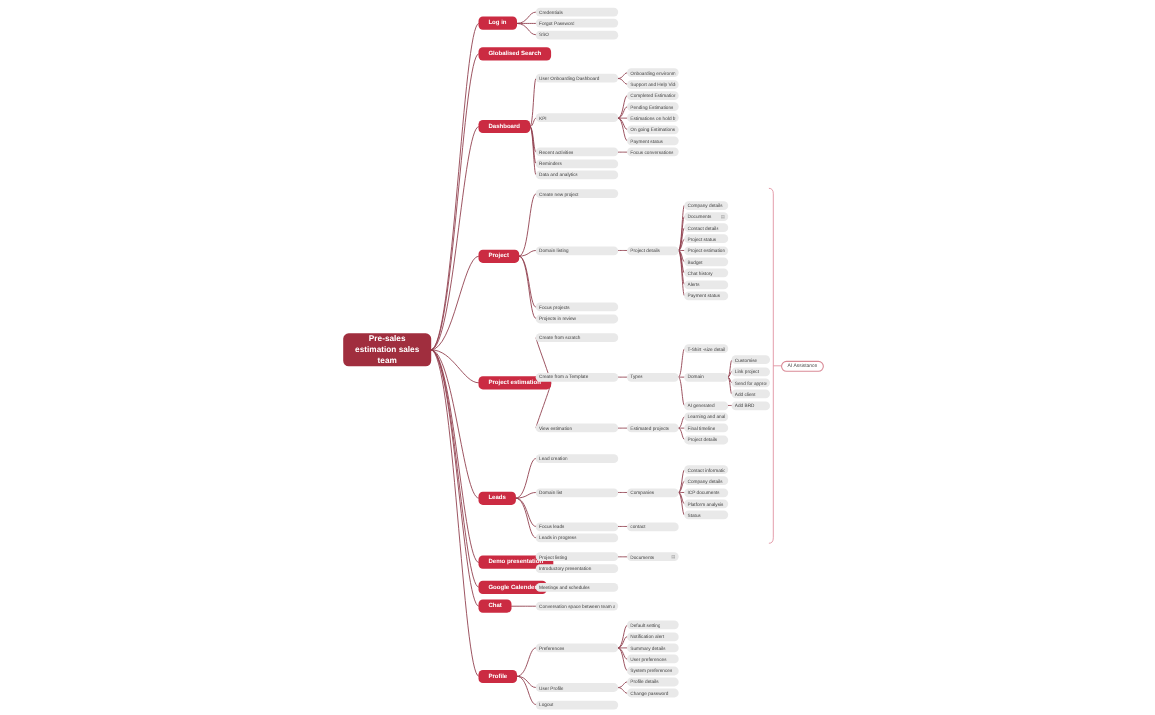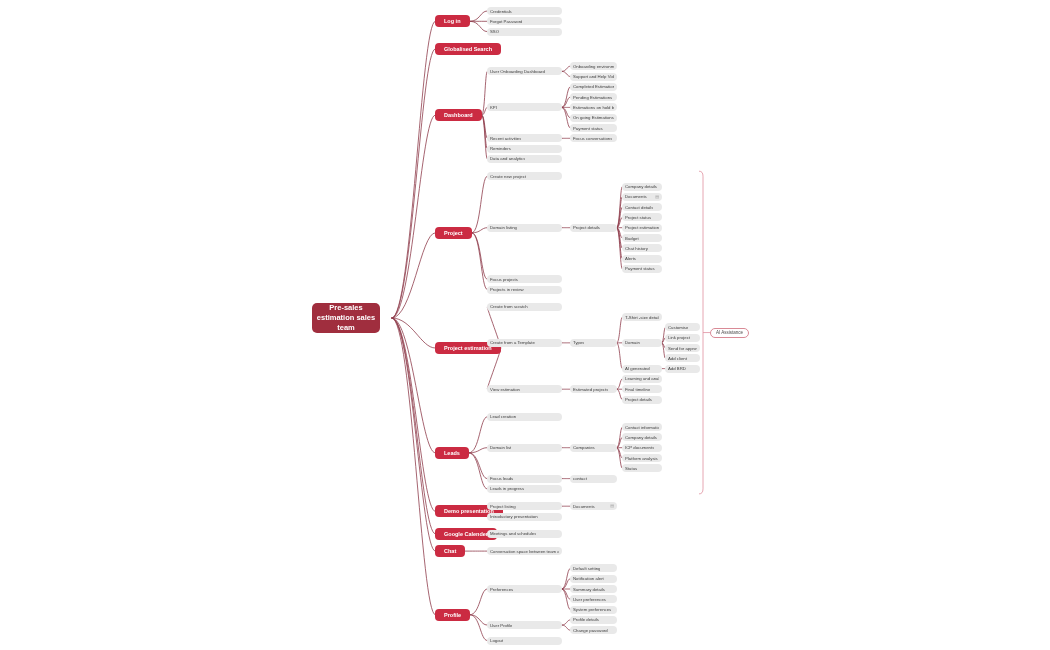--- a/index.html
+++ b/index.html
@@ -115,21 +115,21 @@
       <path d="M470,614.75 C480.2,614.75 480.2,625.05 487,625.05" fill="none" stroke="#8f3d4c" stroke-width="0.8" stroke-linecap="round"></path>
       <path d="M562,625.05 C566.8,625.05 566.8,619.9 570,619.9" fill="none" stroke="#8f3d4c" stroke-width="0.8" stroke-linecap="round"></path>
       <path d="M562,625.05 C566.8,625.05 566.8,630.1999999999999 570,630.1999999999999" fill="none" stroke="#8f3d4c" stroke-width="0.8" stroke-linecap="round"></path>
       <path d="M470,614.75 C480.2,614.75 480.2,640.4999999999999 487,640.4999999999999" fill="none" stroke="#8f3d4c" stroke-width="0.8" stroke-linecap="round"></path>
       <g>
         <path d="M699,171.20000000000002 Q703,171.20000000000002 703,176.20000000000002 V488.9000000000003 Q703,493.9000000000003 699,493.9000000000003" fill="none" stroke="#e0919f" stroke-width="0.8"></path>
         <path d="M703,332.5500000000002 H710" fill="none" stroke="#e0919f" stroke-width="0.8"></path>
       </g>
     </svg>
   <div id="nodelayer">
-      <div class="node d0" style="left: 312px; top: 303.025px; width: 68px; height: 30px; text-align: center;">
+      <div class="node d0" style="left: 312px; top: 303.025px; width: 80px; height: 30px; text-align: center;">
         <span class="lbl">Pre-sales estimation sales team</span>
       </div>
       <div class="node d1" style="left: 435px; top: 15.3px;">
         <span class="lbl">Log in</span>
       </div>
       <div class="node gray" style="left: 487px; top: 7px; width: 75px;">
         <span class="lbl">Credentials</span>
       </div>
       <div class="node gray" style="left: 487px; top: 17.3px; width: 75px;">
         <span class="lbl">Forgot Password</span>

